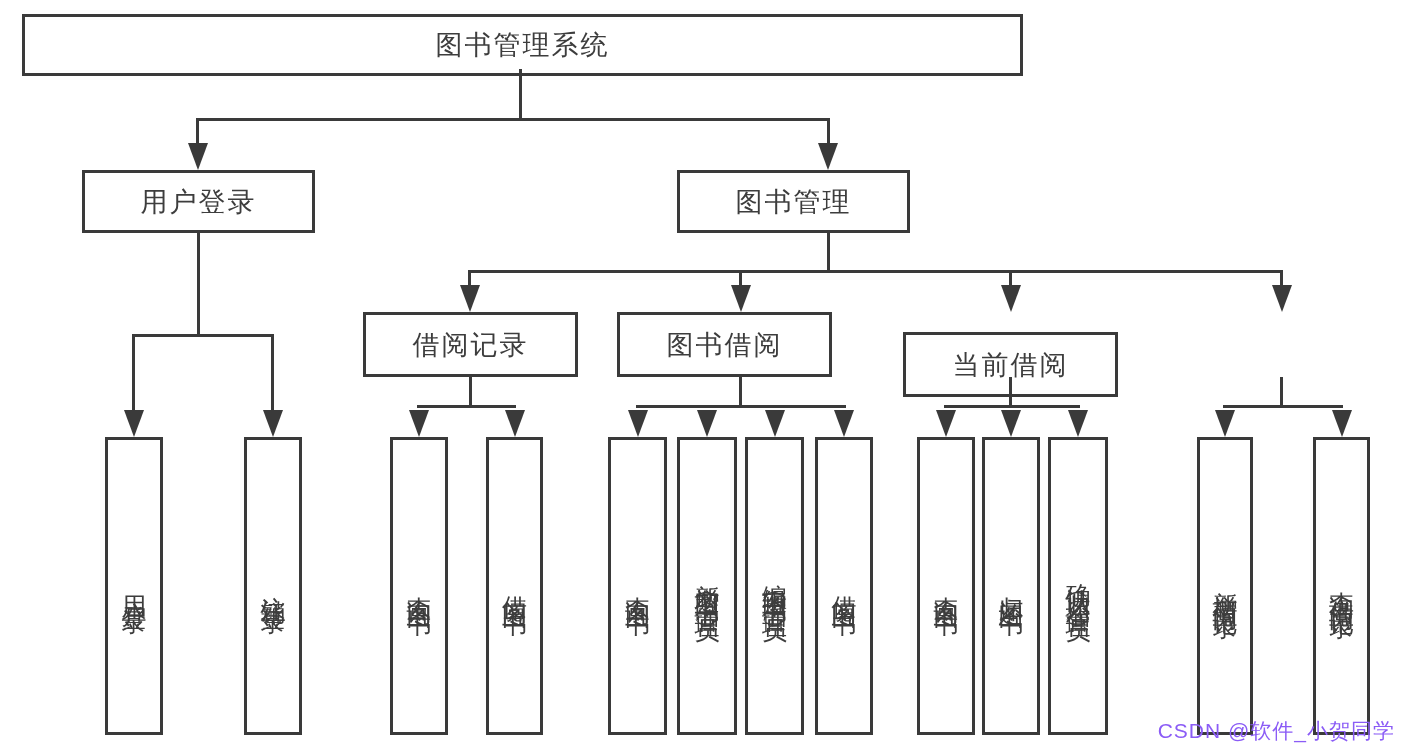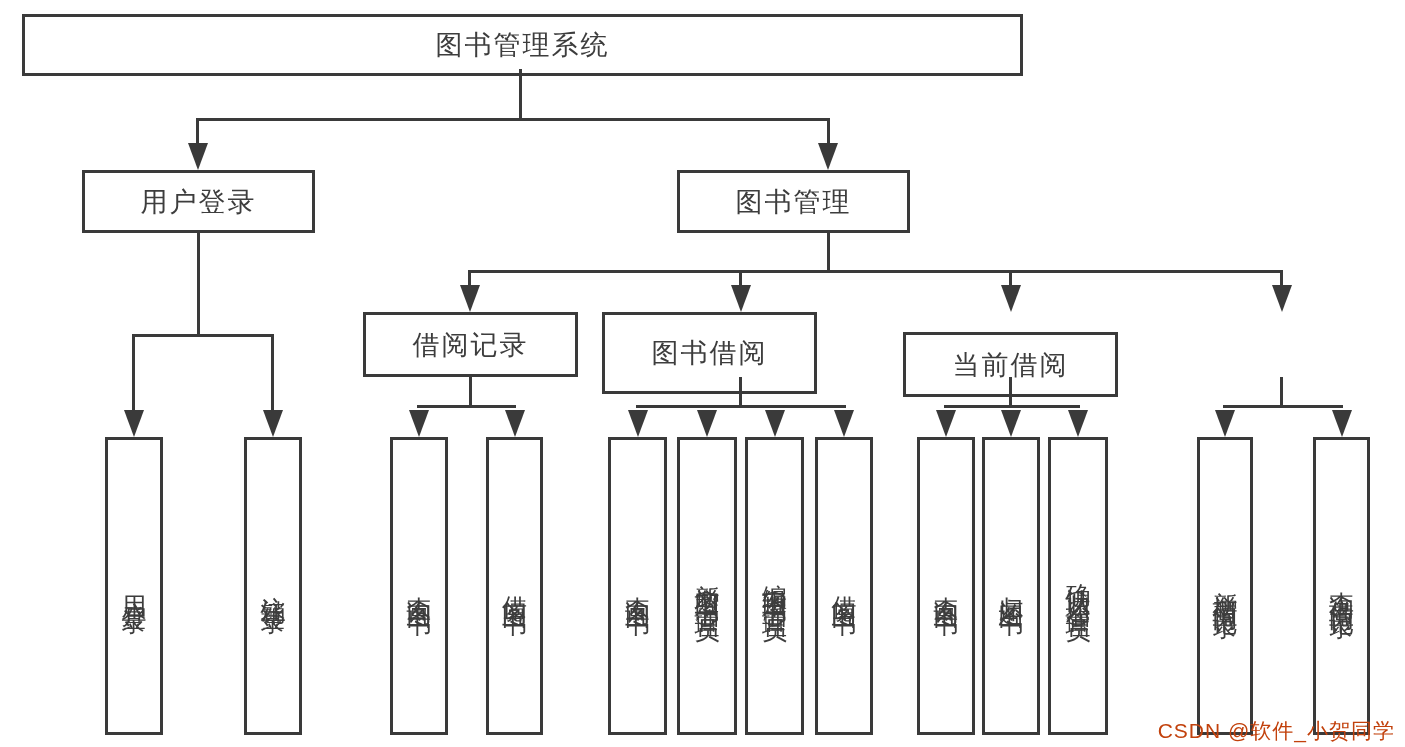--- a/index.html
+++ b/index.html
@@ -50,37 +50,37 @@
     border-left: 10px solid transparent;
     border-right: 10px solid transparent;
     border-top: 27px solid #3a3a3a;
   }
   .watermark {
     position: absolute;
     right: 10px;
     top: 717px;
     font-size: 21px;
     letter-spacing: 1px;
-    color: #c2410c;
+    color: #8b5cf6;
   }
 </style>
 </head>
 <body>
 
 <div id="stage">
 
   <div class="node" style="left:22px; top:14px; width:1001px; height:62px;">图书管理系统</div>
 
   <div class="node" style="left:82px; top:170px; width:233px; height:63px;">用户登录</div>
 
   <div class="node" style="left:677px; top:170px; width:233px; height:63px;font-family:Liberation Serif, serif;">图书管理</div>
 
   <div class="node" style="left:363px; top:312px; width:215px; height:65px;">借阅记录</div>
 
-  <div class="node" style="left:602px; top:312px; width:215px; height:82px;">图书借阅</div>
+  <div class="node" style="left:617px; top:312px; width:215px; height:65px;">图书借阅</div>
 
   <div class="node" style="left:903px; top:332px; width:215px; height:65px;">当前借阅</div>
 
 
   <div class="node leaf" style="left:105px; top:437px; width:58px; height:298px;">
     <span class="vtext">用户登录</span>
   </div>
 
   <div class="node leaf" style="left:244px; top:437px; width:58px; height:298px;">
     <span class="vtext">注销登录</span>

